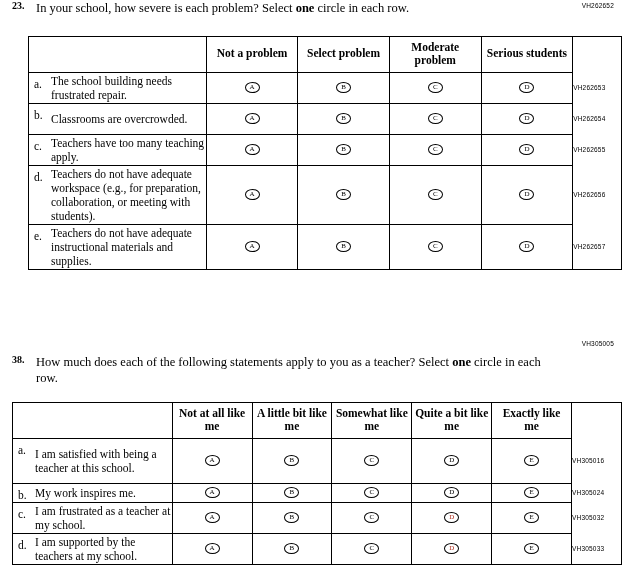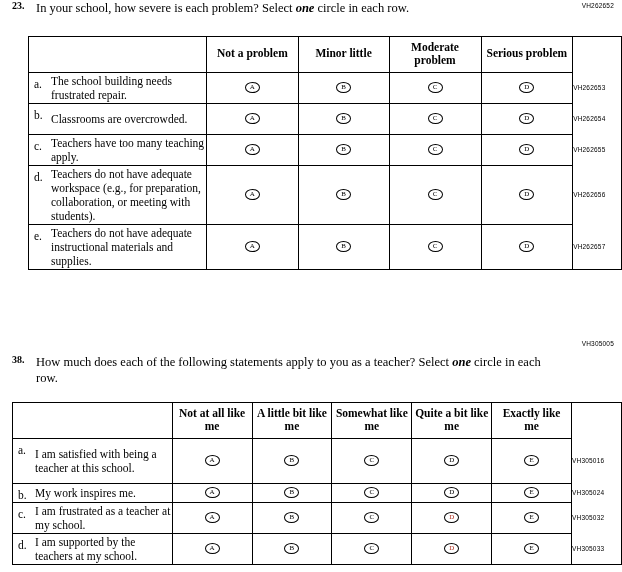--- a/index.html
+++ b/index.html
@@ -42,21 +42,21 @@
     left: 12px;
     top: 0;
     font-weight: bold;
     font-size: 10px;
   }
   .qhead .qtext {
     display: block;
     margin-left: 24px;
     font-size: 12.5px;
   }
-  .qhead .qtext b { font-weight: bold; font-style: italic; }
+  .qhead .qtext b { font-weight: bold; }
 
   .varcode-top {
     position: absolute;
     right: 8px;
     font-family: "Liberation Sans", sans-serif;
     font-size: 6.5px;
     letter-spacing: 0.2px;
     color: #000;
   }
   #q23-varcode { top: 2px; }
@@ -164,23 +164,23 @@
         <col style="width:95px">
         <col style="width:95px">
         <col style="width:95px">
         <col style="width:95px">
         <col style="width:50px">
       </colgroup>
       <tbody>
           <tr>
         <th style="border-top:none;border-left:none;border-bottom:none;"></th>
         <th>Not a problem</th>
-        <th>Minor little</th>
+        <th>Select problem</th>
         <th>Moderate problem</th>
-        <th>Serious problem</th>
+        <th>Serious students</th>
         <td class="code"></td>
       </tr>
 
       <tr>
         <td class="rowlabel" style="height:30px;">
           <span class="letter">a.</span>
           <span class="labeltext">The school building needs frustrated repair.</span>
         </td>
         <td class="opt"><span class="bubble"><span>A</span></span></td>
         <td class="opt"><span class="bubble"><span>B</span></span></td>

